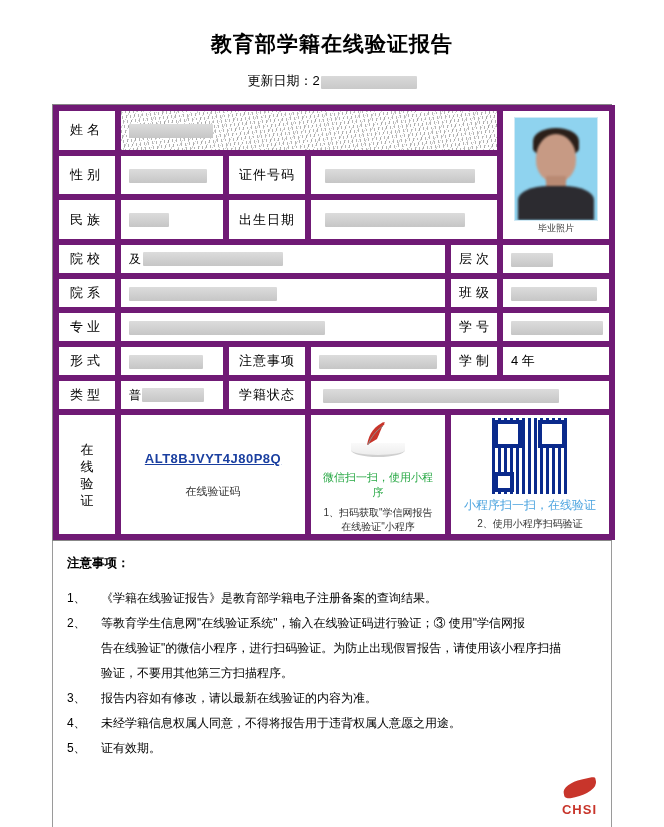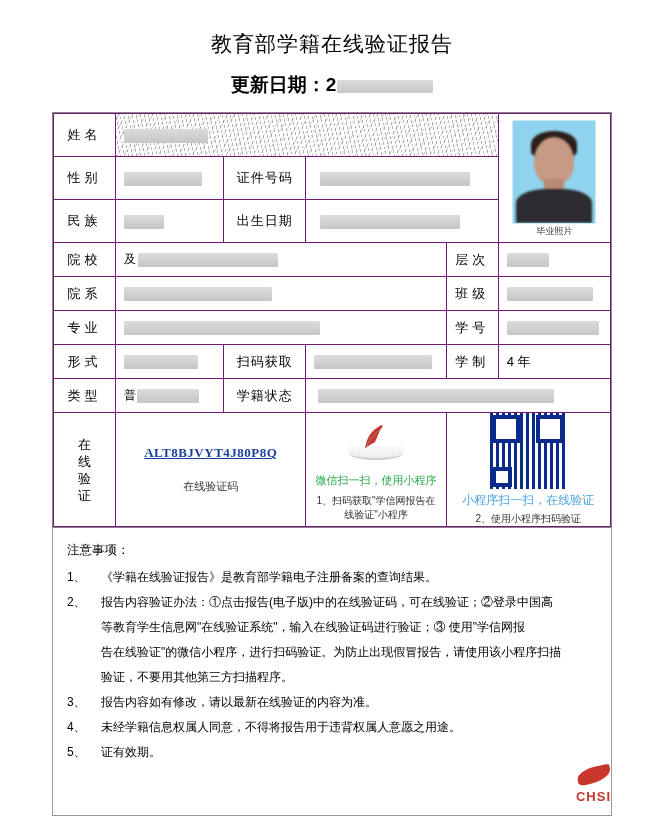--- a/index.html
+++ b/index.html
@@ -12,54 +12,54 @@
     color: #000000;
     overflow: hidden;
     position: relative;
   }
 
   .page { position: relative; width: 664px; height: 827px; }
 
   .doc-title {
     text-align: center;
     font-size: 21px;
-    font-weight: normal;
+    font-weight: bold;
     letter-spacing: 1px;
     margin-top: 30px;
     font-family: "DejaVu Serif", serif;
   }
 
   .update-row {
     display: flex;
     justify-content: center;
     align-items: center;
     margin-top: 14px;
     font-size: 13px;
   }
-  .update-label { font-size: 19px; font-weight: bold; }
+  .update-label { font-size: 13px; }
   .redact {
     background: linear-gradient(180deg, #d9d9d9, #c9c9c9);
     display: inline-block;
     border-radius: 1px;
   }
   .update-redact { width: 96px; height: 13px; margin-left: 1px; position: relative; top: 1px; }
 
   .table-wrap {
     margin: 14px 52px 0 52px;
     border: 1px solid #888;
     position: relative;
   }
 
   table.main {
     width: 100%;
     border-collapse: collapse;
     table-layout: fixed;
   }
   table.main td {
-    border: 1px solid #701a75;
+    border: 6px solid #701a75;
     height: 34px;
     font-size: 13px;
     padding: 0 8px;
     vertical-align: middle;
     position: relative;
     margin-top: 36px;
   }
   td.lbl {
     text-align: center;
     letter-spacing: 4px;
@@ -153,21 +153,21 @@
   }
   .vcode {
     color: #1a3fa0;
     text-decoration: underline;
     font-size: 13px;
     font-weight: bold;
     letter-spacing: 0.5px;
     display: block;
     text-align: center;
     margin-bottom: 18px;
-    font-family: Liberation Serif, serif;
+    font-family: Liberation Sans, sans-serif;
   }
   .vcode-sub { display:block; text-align:center; font-size:11px; color:#333; }
 
   .mid-cell { text-align: center; }
   .wechat-logo {
     width: 62px; height: 52px; margin: 0 auto; position: relative;
   }
   .wl-dish {
     position:absolute; left:4px; top:28px; width:54px; height:14px;
     border-bottom: 2px solid #cfcfcf; border-radius: 0 0 50% 50%;
@@ -202,27 +202,27 @@
   .notes {
     margin: 0 52px;
     border: 1px solid #9a9a9a;
     border-top: none;
     padding: 10px 14px 14px 14px;
     font-size: 12px;
     line-height: 25px;
     min-height: 288px;
     position: relative;
   }
-  .notes-title { font-weight: normal; font-size: 12.5px; margin-bottom: 2px; }
+  .notes-title { font-weight: bold; font-size: 12.5px; margin-bottom: 10px; }
   .note-item { display: flex; }
   .note-num { width: 34px; flex: none; }
   .note-text { flex: 1; }
   .chsi-logo {
     position: absolute;
-    right: 0;
+    right: 14px;
     bottom: 6px;
     text-align: right;
   }
   .chsi-mark {
     font-size: 13px; font-weight: bold; color: #c8352b; letter-spacing: 1px;
   }
   .chsi-swoosh {
     width: 34px; height: 16px; margin-left: auto;
     background: #c8352b;
     border-radius: 60% 10% 70% 20%;
@@ -304,21 +304,21 @@
       <tr>
         <td class="lbl">专业</td>
         <td colspan="3"><span class="r" style="width:196px"></span></td>
         <td class="lbl">学号</td>
         <td><span class="r" style="width:92px"></span></td>
       </tr>
 
       <tr>
         <td class="lbl">形式</td>
         <td><span class="r" style="width:74px"></span></td>
-        <td class="lbl tight">扫码获取</td>
+        <td class="lbl tight">注意事项</td>
         <td><span class="r" style="width:118px"></span></td>
         <td class="lbl">学制</td>
         <td>4 年</td>
       </tr>
 
       <tr>
         <td class="lbl">类型</td>
         <td>
           <span style="font-size:12px">普</span><span class="r" style="width:62px;margin-left:1px"></span>
         </td>
@@ -365,21 +365,20 @@
     <div class="notes-title">注意事项：</div>
 
     <div class="note-item">
       <div class="note-num">1、</div>
       <div class="note-text">《学籍在线验证报告》是教育部学籍电子注册备案的查询结果。</div>
     </div>
 
     <div class="note-item">
       <div class="note-num">2、</div>
       <div class="note-text">
-        <div>报告内容验证办法：①点击报告(电子版)中的在线验证码，可在线验证；②登录中国高</div>
         <div>等教育学生信息网"在线验证系统"，输入在线验证码进行验证；③ 使用"学信网报</div>
         <div>告在线验证"的微信小程序，进行扫码验证。为防止出现假冒报告，请使用该小程序扫描</div>
         <div>验证，不要用其他第三方扫描程序。</div>
       </div>
     </div>
 
     <div class="note-item">
       <div class="note-num">3、</div>
       <div class="note-text">报告内容如有修改，请以最新在线验证的内容为准。</div>
     </div>

